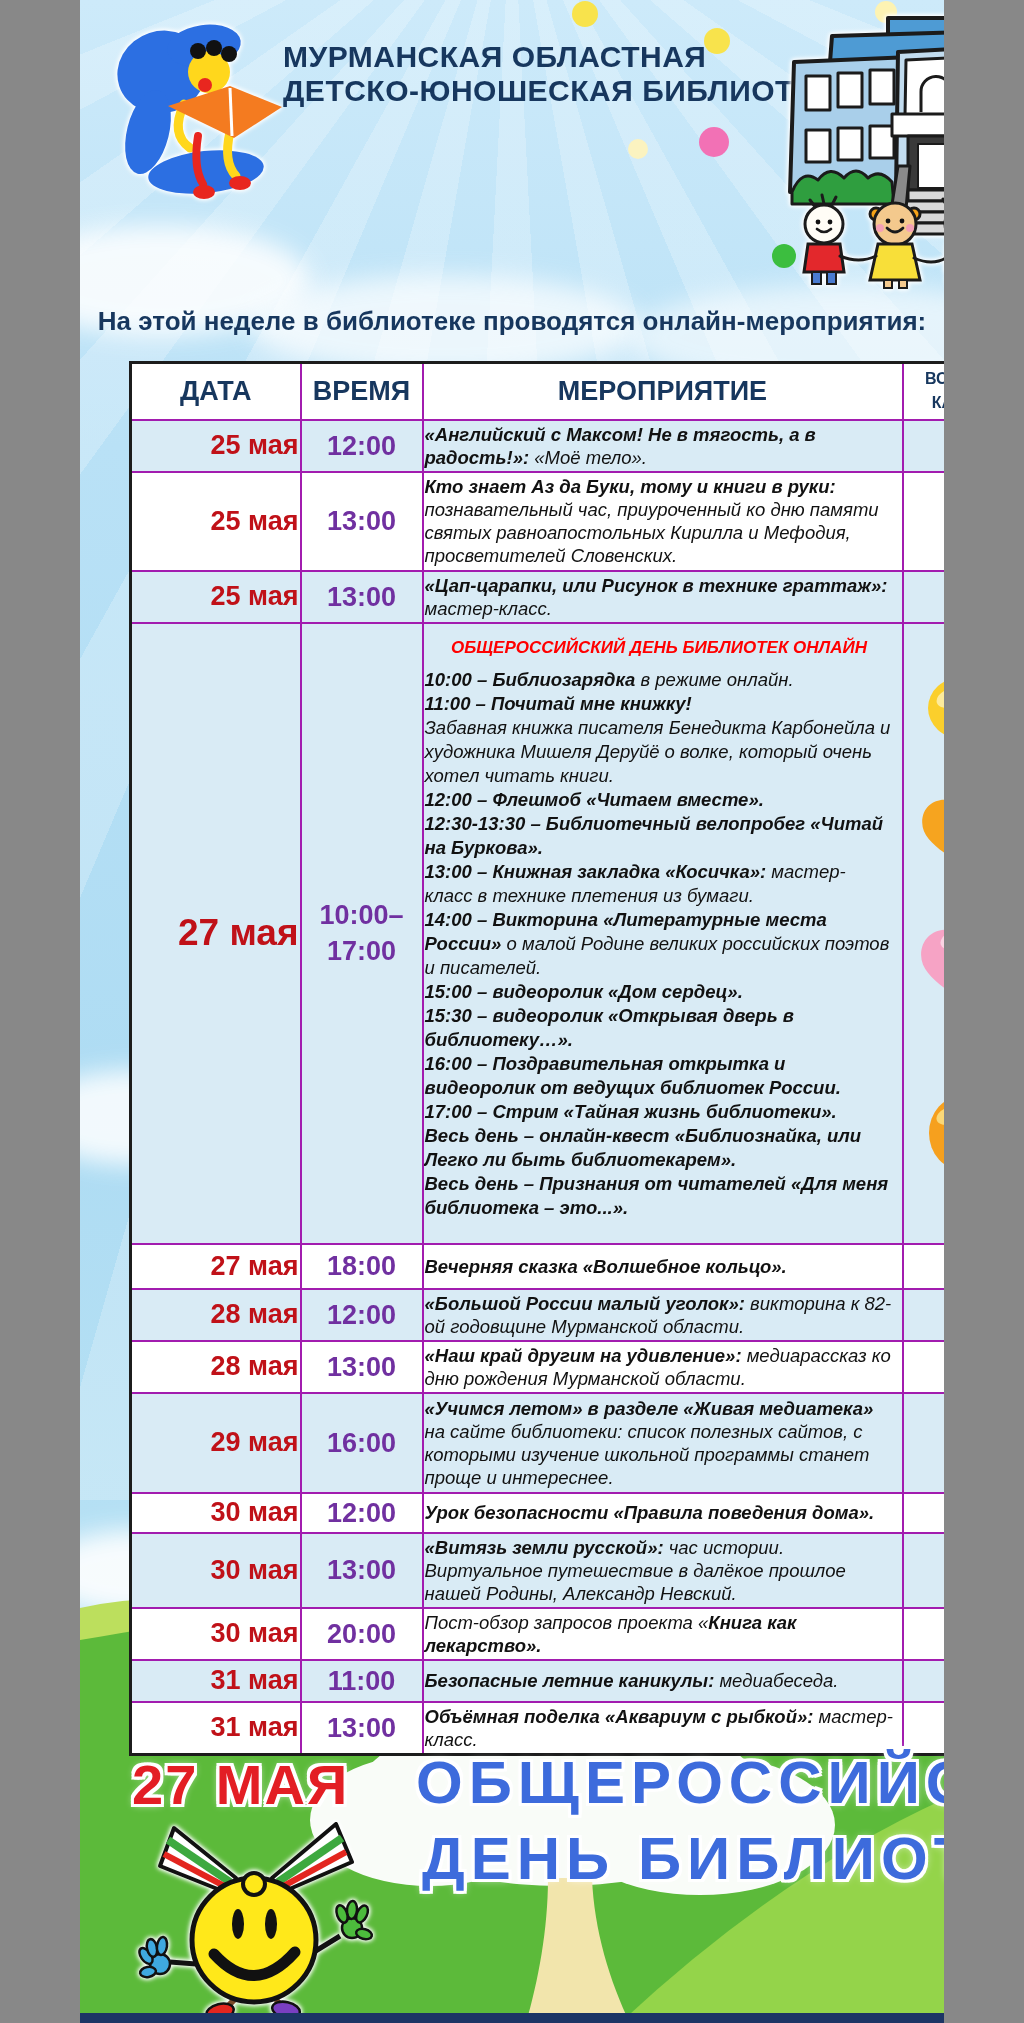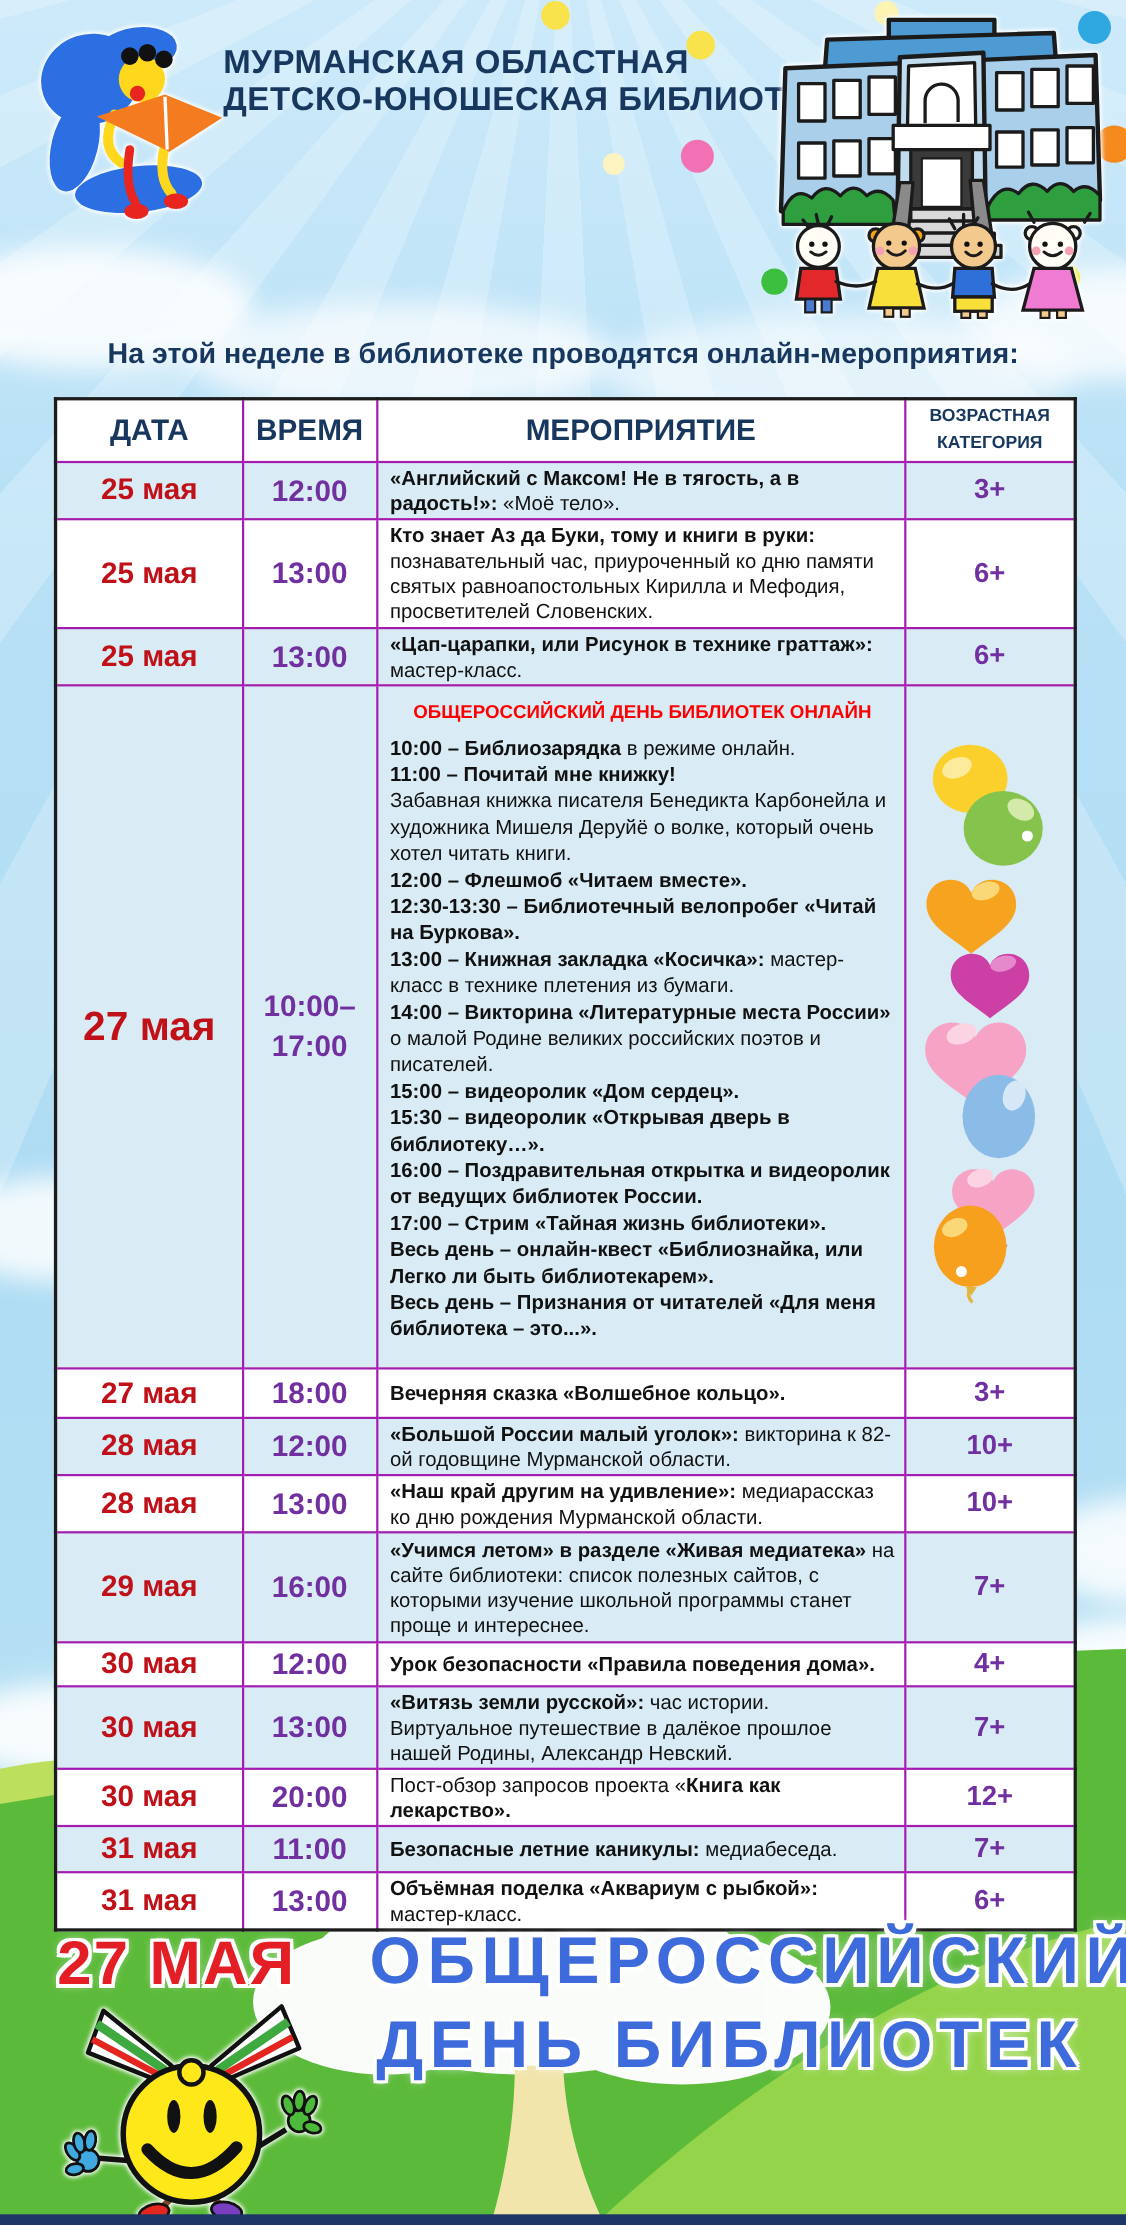--- a/index.html
+++ b/index.html
@@ -1,17 +1,17 @@
 <!DOCTYPE html>
 <html lang="ru" style="--navy: #17375E; --title-blue: #1C3FA5; --banner-red: #DD1016; --date-red: #C01118; --purple: #7030A0; --event-red: #FF0000; --row-blue: #D9EBF5; --footer-blue: #3D6BDC; --footer-red: #E31E24; --strip-navy: #1C3565;"><head>
 <meta charset="utf-8">
 <style>
   html,body{margin:0;padding:0;}
   body{font-family:"Liberation Sans","DejaVu Sans",sans-serif;background:#888;}
-  .poster{position:relative;width:1024px;height:2023px;margin:0 auto;overflow:hidden;
+  .poster{position:relative;width:864px;height:2023px;margin:0 auto;overflow:hidden;
     background:linear-gradient(180deg,#cdeafa 0%,#b9e1f6 22%,#aedcf3 55%,#b7e1f4 80%,#bfe5f5 100%);}
   
   .rays{position:absolute;left:0;top:0;width:100%;height:1500px;z-index:0;pointer-events:none;opacity:.45;
     background:repeating-conic-gradient(from -38deg at 50% -120px,rgba(255,255,255,0) 0deg 7deg,rgba(255,255,255,.5) 7deg 13deg);}
   .cloud{position:absolute;background:#fff;border-radius:50%;filter:blur(12px);z-index:1;}
   .dot{position:absolute;border-radius:50%;z-index:2;}
   .sticker{filter:drop-shadow(0 0 2px #fff) drop-shadow(0 0 2px #fff);}
   
   .logo{position:absolute;left:30px;top:14px;z-index:3;}
   .libname{position:absolute;left:203px;top:40px;z-index:3;color:var(--navy);
@@ -28,25 +28,25 @@
   
   table.events{position:absolute;left:49px;top:361px;width:927px;z-index:3;
     border-collapse:collapse;table-layout:fixed;background:#fff;border:3px solid #1c1c1c;}
   table.events td,table.events th{border:2px solid #a21caf;overflow:hidden;}
   col.c1{width:170px}col.c2{width:122px}col.c3{width:480px}col.c4{width:155px}
   thead tr{height:57px;background:#fff;}
   th{font-weight:bold;color:var(--navy);font-size:27px;text-align:center;padding:0 4px;}
   th:last-child{font-size:16px;line-height:24px;}
   tr.blue{background:var(--row-blue);}
   tr.white{background:#fff;}
-  td.c-date{color:var(--date-red);font-weight:bold;font-size:27px;text-align:center;vertical-align:middle;margin-left:22px;}
+  td.c-date{color:var(--date-red);font-weight:bold;font-size:27px;text-align:right;vertical-align:middle;margin-left:22px;}
   td.c-date.big{font-size:37px;}
   td.c-time{color:var(--purple);font-weight:bold;font-size:27px;text-align:center;vertical-align:middle;line-height:36px;}
   td.c-age{color:var(--purple);font-weight:bold;font-size:25px;text-align:center;vertical-align:middle;}
-  td.c-event{font-size:18.5px;line-height:23px;color:#111;text-align:left;vertical-align:middle;padding:2px 8px 2px 11px;}
+  td.c-event{font-size:18.5px;line-height:23px;color:#111;text-align:left;vertical-align:middle;padding:2px 8px 2px 1px;font-style:italic;}
   td.c-event.top{vertical-align:top;padding-top:8px;line-height:24px;}
   .ev-p b{font-weight:bold;}
   .ev-title{color:var(--event-red);font-weight:bold;font-size:17px;text-align:center;margin:4px 0 8px 0;}
   
   .balloons{position:absolute;left:836px;top:668px;z-index:4;}
   
   .grass{position:absolute;left:0;top:1490px;z-index:2;}
   .footer-date{position:absolute;left:52px;top:1752px;z-index:5;font-weight:bold;font-size:56px;letter-spacing:2px;
     color:var(--footer-red);white-space:nowrap;
     text-shadow:3px 0 0 #fff,-3px 0 0 #fff,0 3px 0 #fff,0 -3px 0 #fff,3px 3px 0 #fff,-3px -3px 0 #fff,3px -3px 0 #fff,-3px 3px 0 #fff,0 0 9px rgba(255,255,255,.95);}

